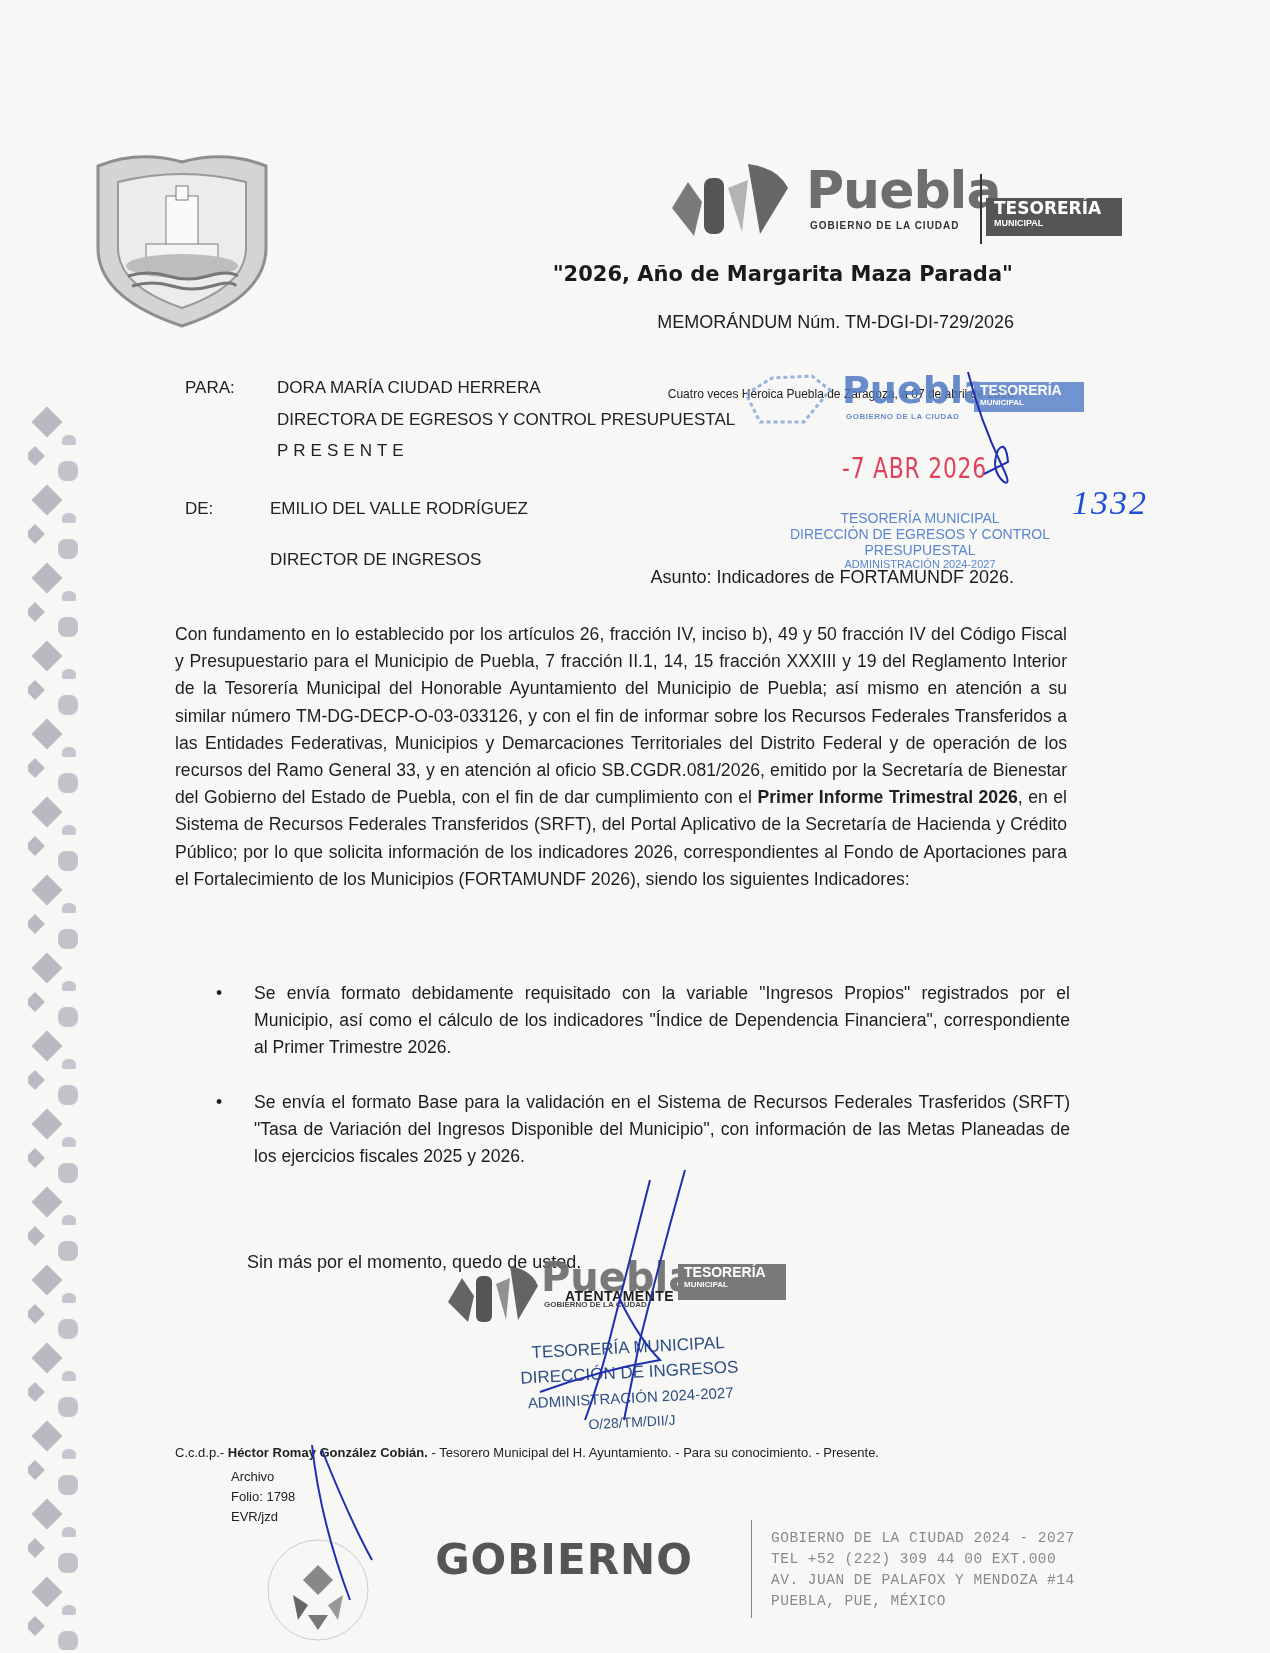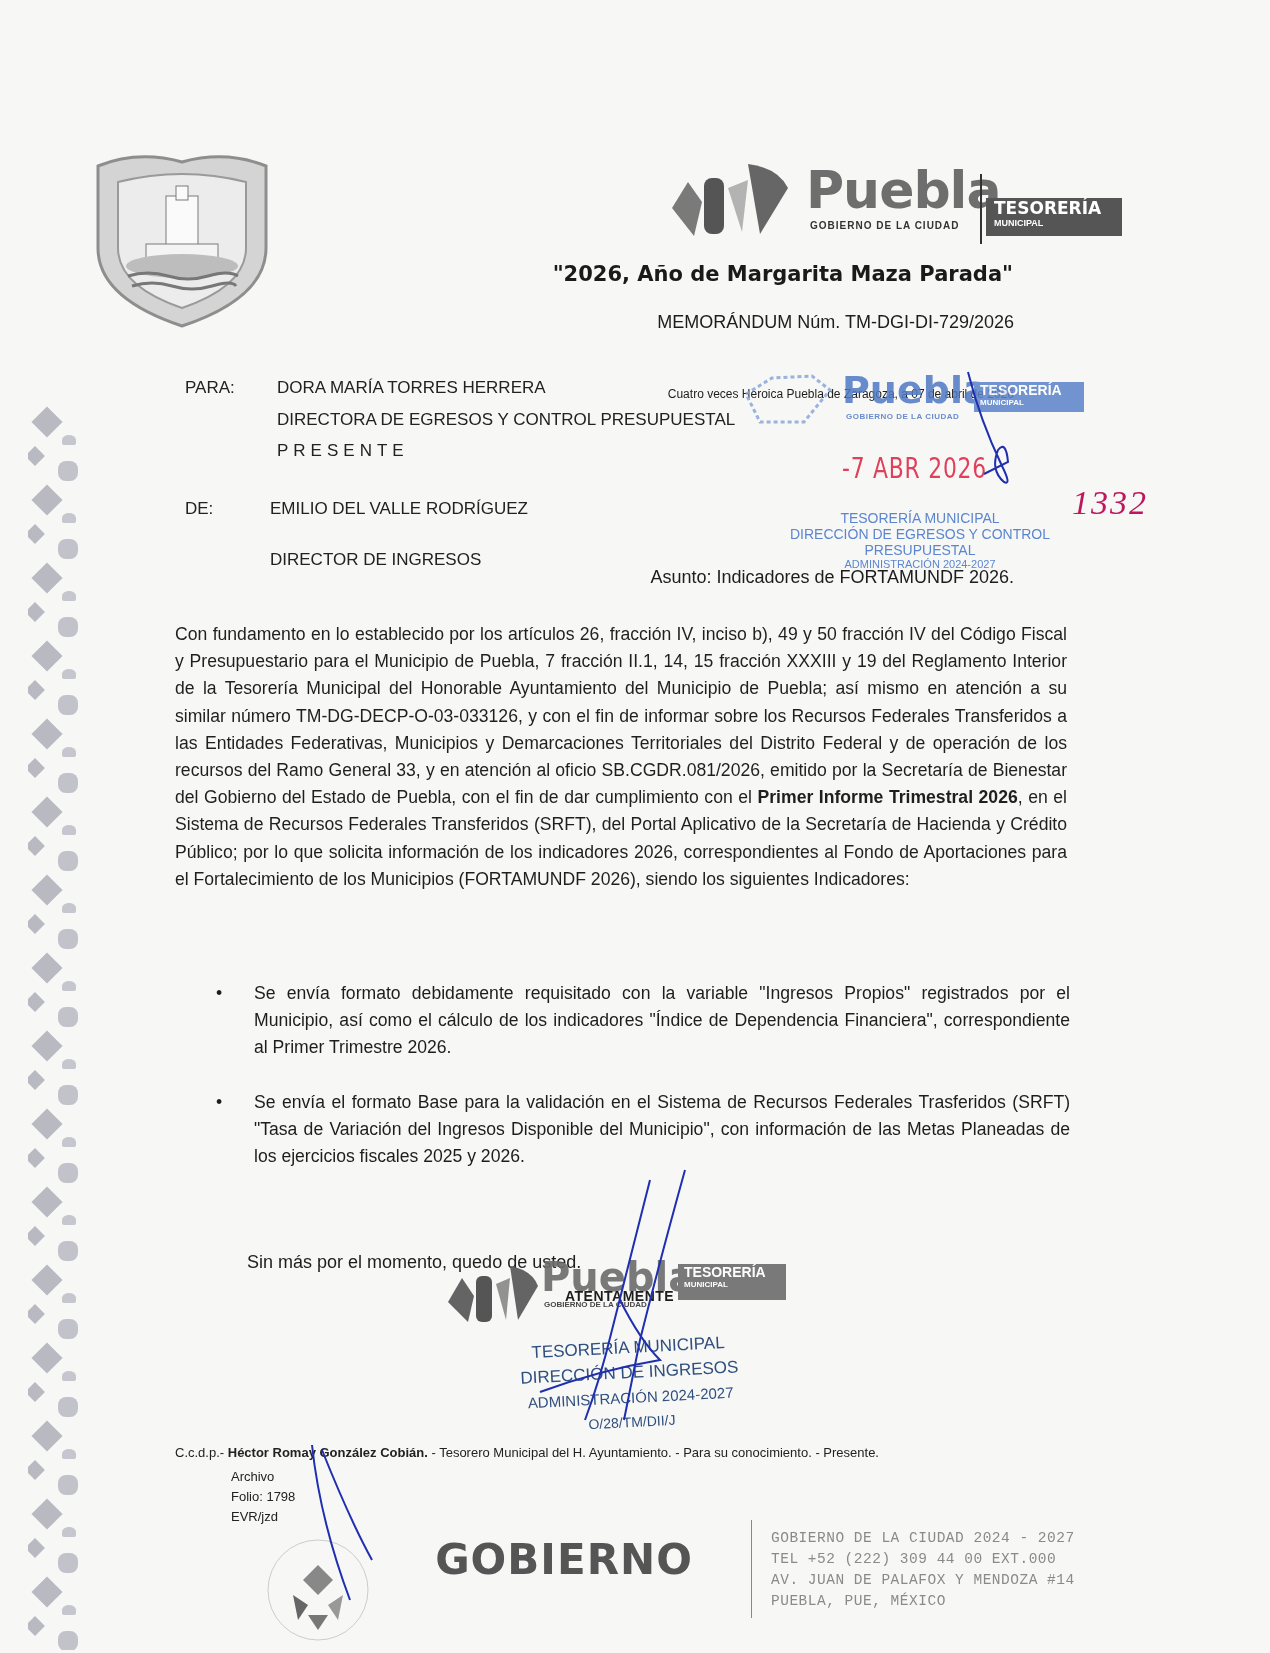--- a/index.html
+++ b/index.html
@@ -47,21 +47,21 @@
   
   .stamp-logo { left: 742px; top: 372px; width: 345px; height: 56px; opacity: .85; }
   .stamp-logo .sl-text { position:absolute; left:100px; top:-4px; font-family:"DejaVu Sans", sans-serif; font-weight:bold; font-size:38px; color:#4f79c4; }
   .stamp-logo .sl-sub { position:absolute; left:104px; top:40px; font-size:8px; font-weight:bold; color:#4f79c4; letter-spacing:.5px; }
   .stamp-logo .sl-badge { position:absolute; left:232px; top:10px; width:110px; height:30px; background:#5a82c9; color:#fff; font-weight:bold; font-size:14px; padding-left:6px; box-sizing:border-box; line-height:16px; }
   .stamp-logo .sl-badge small { display:block; font-size:8px; line-height:9px; }
   .stamp-logo .sl-art { position:absolute; left:0; top:0; width:90px; height:52px; }
   .stamp-date { left: 842px; top: 452px; font-size: 28px; color: #e0405a; font-family: "DejaVu Sans", sans-serif; transform: scaleX(.78); transform-origin: left; letter-spacing: 1px; }
   .stamp-lines { left: 770px; top: 510px; width: 300px; text-align: center; color: #5b86cf; font-size: 14px; line-height: 16px; }
   .stamp-lines .s4 { font-size: 11px; line-height: 12px; }
-  .folio-num { left: 1072px; top: 484px; font-family: "Liberation Serif", serif; font-style: italic; font-size: 34px; color: #be185d; letter-spacing: 2px; }
+  .folio-num { left: 1072px; top: 484px; font-family: "Liberation Serif", serif; font-style: italic; font-size: 34px; color: #1d4ed8; letter-spacing: 2px; }
 
   .asunto { right: 256px; top: 567px; font-size: 18px; }
 
   .body-text { left: 175px; top: 621px; width: 892px; font-size: 17.6px; line-height: 27.2px; text-align: justify; color: #1f1f1f; }
   .body-text b { font-weight: bold; }
 
   .bullet-list { left: 212px; top: 980px; width: 858px; }
   .bullet { position: relative; padding-left: 42px; font-size: 17.6px; line-height: 27.2px; text-align: justify; margin-bottom: 27px; }
   .bullet .dot { position: absolute; left: 4px; top: 0; }
 
@@ -222,21 +222,21 @@
     <div class="b1">TESORERÍA</div>
     <div class="b2">MUNICIPAL</div>
   </div>
 </div>
 
 <div class="abs motto">"2026, Año de Margarita Maza Parada"</div>
 <div class="abs memo-num">MEMORÁNDUM Núm. TM-DGI-DI-729/2026</div>
 <div class="abs date-line">Cuatro veces Heroica Puebla de Zaragoza, a 07 de abril de 2026</div>
 
 <div class="abs lbl para-label">PARA:</div>
-<div class="abs lbl para-name">DORA MARÍA TORRES HERRERA</div>
+<div class="abs lbl para-name">DORA MARÍA CIUDAD HERRERA</div>
 <div class="abs lbl para-title">DIRECTORA DE EGRESOS Y CONTROL PRESUPUESTAL</div>
 <div class="abs lbl para-presente">PRESENTE</div>
 <div class="abs lbl de-label">DE:</div>
 <div class="abs lbl de-name">EMILIO DEL VALLE RODRÍGUEZ</div>
 <div class="abs lbl de-title">DIRECTOR DE INGRESOS</div>
 
 <div class="abs stamp-logo">
   <svg class="sl-art" viewBox="0 0 90 52">
     <path d="M4 22 L30 6 L70 4 L88 18 L62 50 L18 50 Z" fill="none" stroke="#8aa6da" stroke-width="3" stroke-dasharray="4 3"></path>
   </svg>

